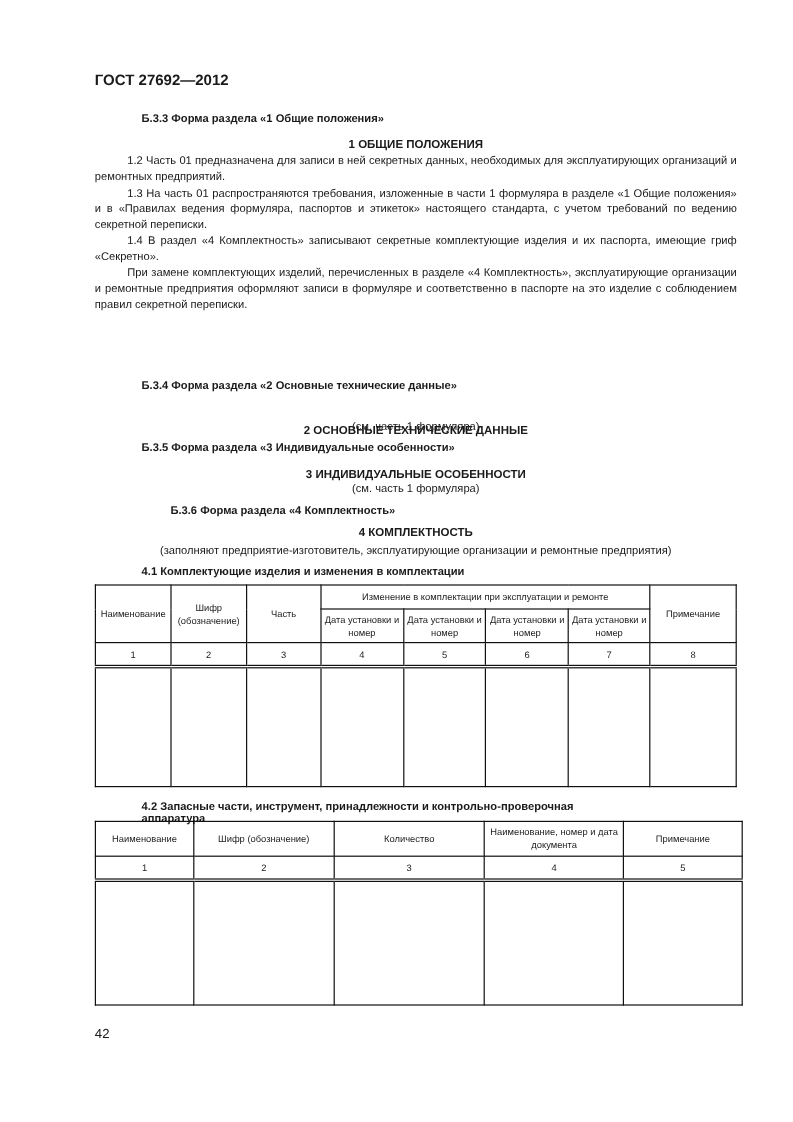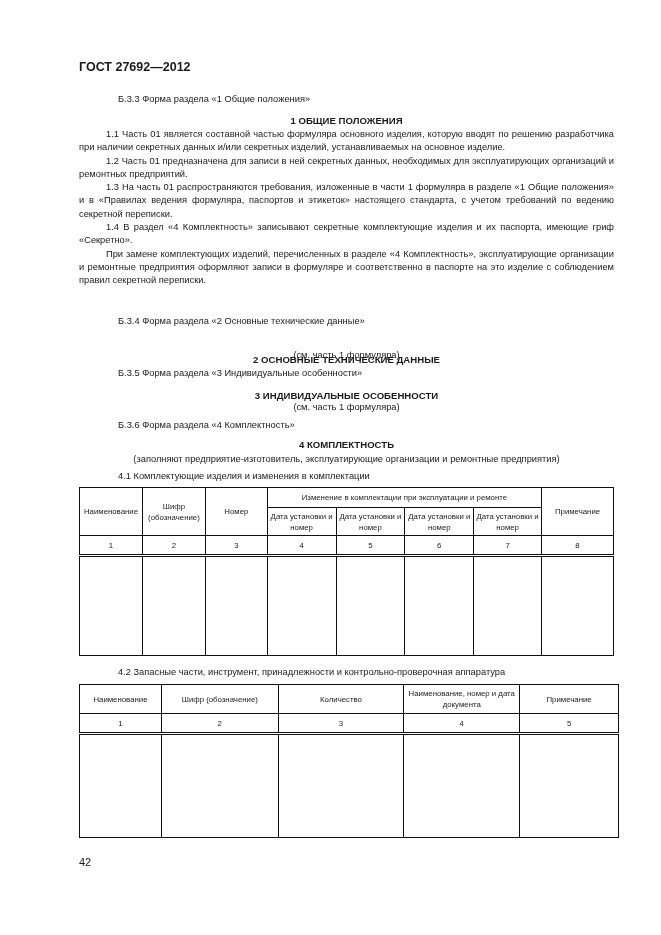--- a/index.html
+++ b/index.html
@@ -1,78 +1,77 @@
 <!DOCTYPE html>
 <html><head>
 <meta charset="utf-8">
 <style>
   html, body { margin: 0; padding: 0; background: #ffffff; }
   body { width: 661px; height: 935px; position: relative; overflow: hidden;
          font-family: "Liberation Sans", sans-serif; color: #1a1a1a; }
   .page { position: absolute; left: 0; top: 0; width: 530px; height: 935px; }
   .abs { position: absolute; }
   .doc-id { left: 79px; top: 60px; font-size: 12.5px; font-weight: bold; }
-  .subhead { font-size: 9.3px; font-weight: normal; left: 106px; padding-left: 12px; }
+  .subhead { font-size: 9.3px; font-weight: bold; left: 106px; padding-left: 12px; }
   .center-title { left: 79px; width: 535px; text-align: center; font-size: 9.6px; font-weight: bold; }
   .center-note { left: 79px; width: 535px; text-align: center; font-size: 9.3px; }
   .para { left: 79px; width: 535px; font-size: 9.3px; line-height: 13.3px; text-align: justify; }
   .para p { margin: 0; text-indent: 27px; }
   table.form { position: absolute; border-collapse: collapse; font-size: 7.8px; color: #222; }
   table.form td { border: 1px solid #111; text-align: center; vertical-align: middle; padding: 0 2px; line-height: 11px; }
   table.form tr.num td { border-bottom: 3px double #111; height: 18px; }
   .page-num { left: 79px; top: 856px; font-size: 11px; }
 </style>
 </head>
 <body>
 
 <div class="page">
 
   <div class="abs doc-id">ГОСТ 27692—2012</div>
 
   <div class="abs subhead" style="top:94px;">Б.3.3 Форма раздела «1 Общие положения»</div>
   <div class="abs center-title" style="top:115px;">1 ОБЩИЕ ПОЛОЖЕНИЯ</div>
 
   <div class="abs para" style="top:128px;">
-    <p>1.1 Часть 01 является составной частью формуляра основного изделия, которую вводят по решению разработчика при наличии секретных данных и/или секретных изделий, устанавливаемых на основное изделие.</p>
     <p>1.2 Часть 01 предназначена для записи в ней секретных данных, необходимых для эксплуатирующих организаций и ремонтных предприятий.</p>
     <p>1.3 На часть 01 распространяются требования, изложенные в части 1 формуляра в разделе «1 Общие положения» и в «Правилах ведения формуляра, паспортов и этикеток» настоящего стандарта, с учетом требований по ведению секретной переписки.</p>
     <p>1.4 В раздел «4 Комплектность» записывают секретные комплектующие изделия и их паспорта, имеющие гриф «Секретно».</p>
     <p>При замене комплектующих изделий, перечисленных в разделе «4 Комплектность», эксплуатирующие организации и ремонтные предприятия оформляют записи в формуляре и соответственно в паспорте на это изделие с соблюдением правил секретной переписки.</p>
   </div>
 
   <div class="abs subhead" style="top:316px;">Б.3.4 Форма раздела «2 Основные технические данные»</div>
   <div class="abs center-title" style="top:354px;">2 ОСНОВНЫЕ ТЕХНИЧЕСКИЕ ДАННЫЕ</div>
   <div class="abs center-note" style="top:350px;">(см. часть 1 формуляра)</div>
 
   <div class="abs subhead" style="top:368px;">Б.3.5 Форма раздела «3 Индивидуальные особенности»</div>
   <div class="abs center-title" style="top:390px;">3 ИНДИВИДУАЛЬНЫЕ ОСОБЕННОСТИ</div>
   <div class="abs center-note" style="top:402px;">(см. часть 1 формуляра)</div>
 
-  <div class="abs subhead" style="top:420px;">Б.3.6 Форма раздела «4 Комплектность»</div>
+  <div class="abs subhead" style="top:420px;margin-left:24px;">Б.3.6 Форма раздела «4 Комплектность»</div>
   <div class="abs center-title" style="top:439px;">4 КОМПЛЕКТНОСТЬ</div>
   <div class="abs center-note" style="top:454px;">(заполняют предприятие-изготовитель, эксплуатирующие организации и ремонтные предприятия)</div>
 
   <div class="abs subhead" style="top:471px;">4.1 Комплектующие изделия и изменения в комплектации</div>
 
   <table class="form" style="left:79px; top:487px; width:535px;">
     <colgroup>
       <col style="width:63px">
         <col style="width:63px">
         <col style="width:62px">
         <col style="width:69px">
       <col style="width:69px">
         <col style="width:69px">
         <col style="width:68px">
         <col style="width:72px">
     </colgroup>
     <tbody>
         <tr style="height:20px;">
       <td rowspan="2">Наименование</td>
       <td rowspan="2">Шифр (обозначение)</td>
-      <td rowspan="2">Номер</td>
+      <td rowspan="2">Часть</td>
       <td colspan="4">Изменение в комплектации при эксплуатации и ремонте</td>
       <td rowspan="2">Примечание</td>
     </tr>
     <tr style="height:28px;">
       <td>Дата установки и номер</td>
       <td>Дата установки и номер</td>
       <td>Дата установки и номер</td>
       <td>Дата установки и номер</td>
     </tr>
     <tr class="num">

